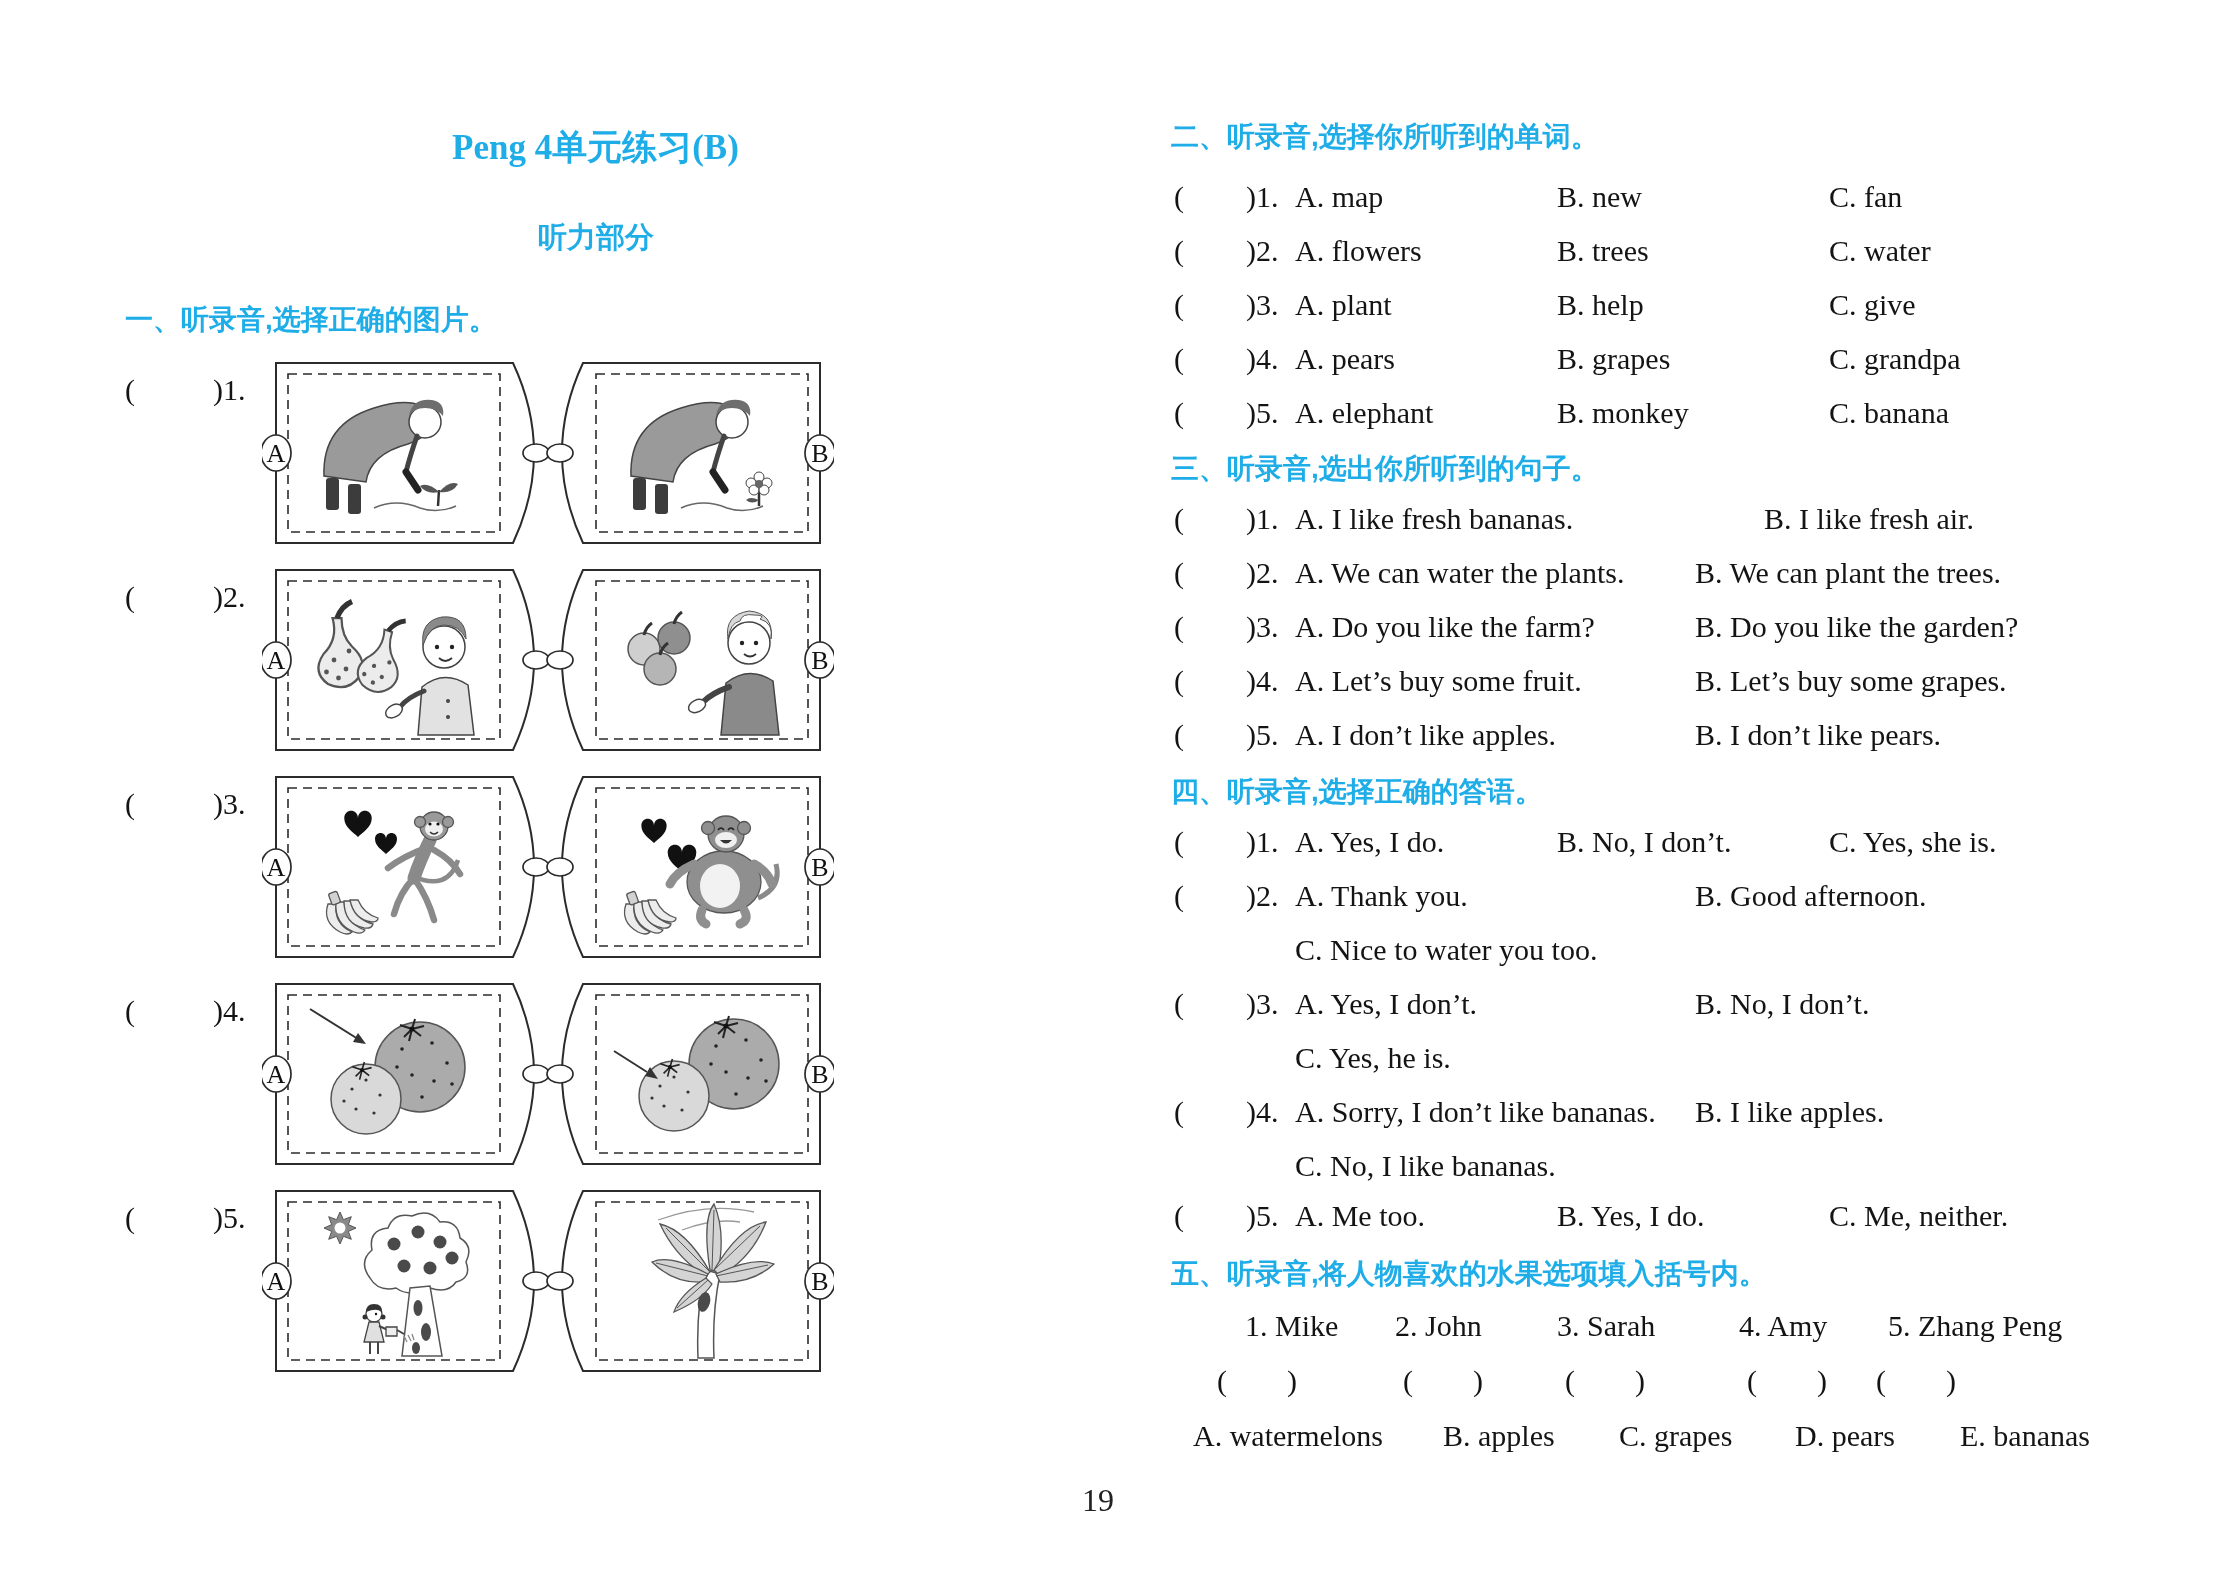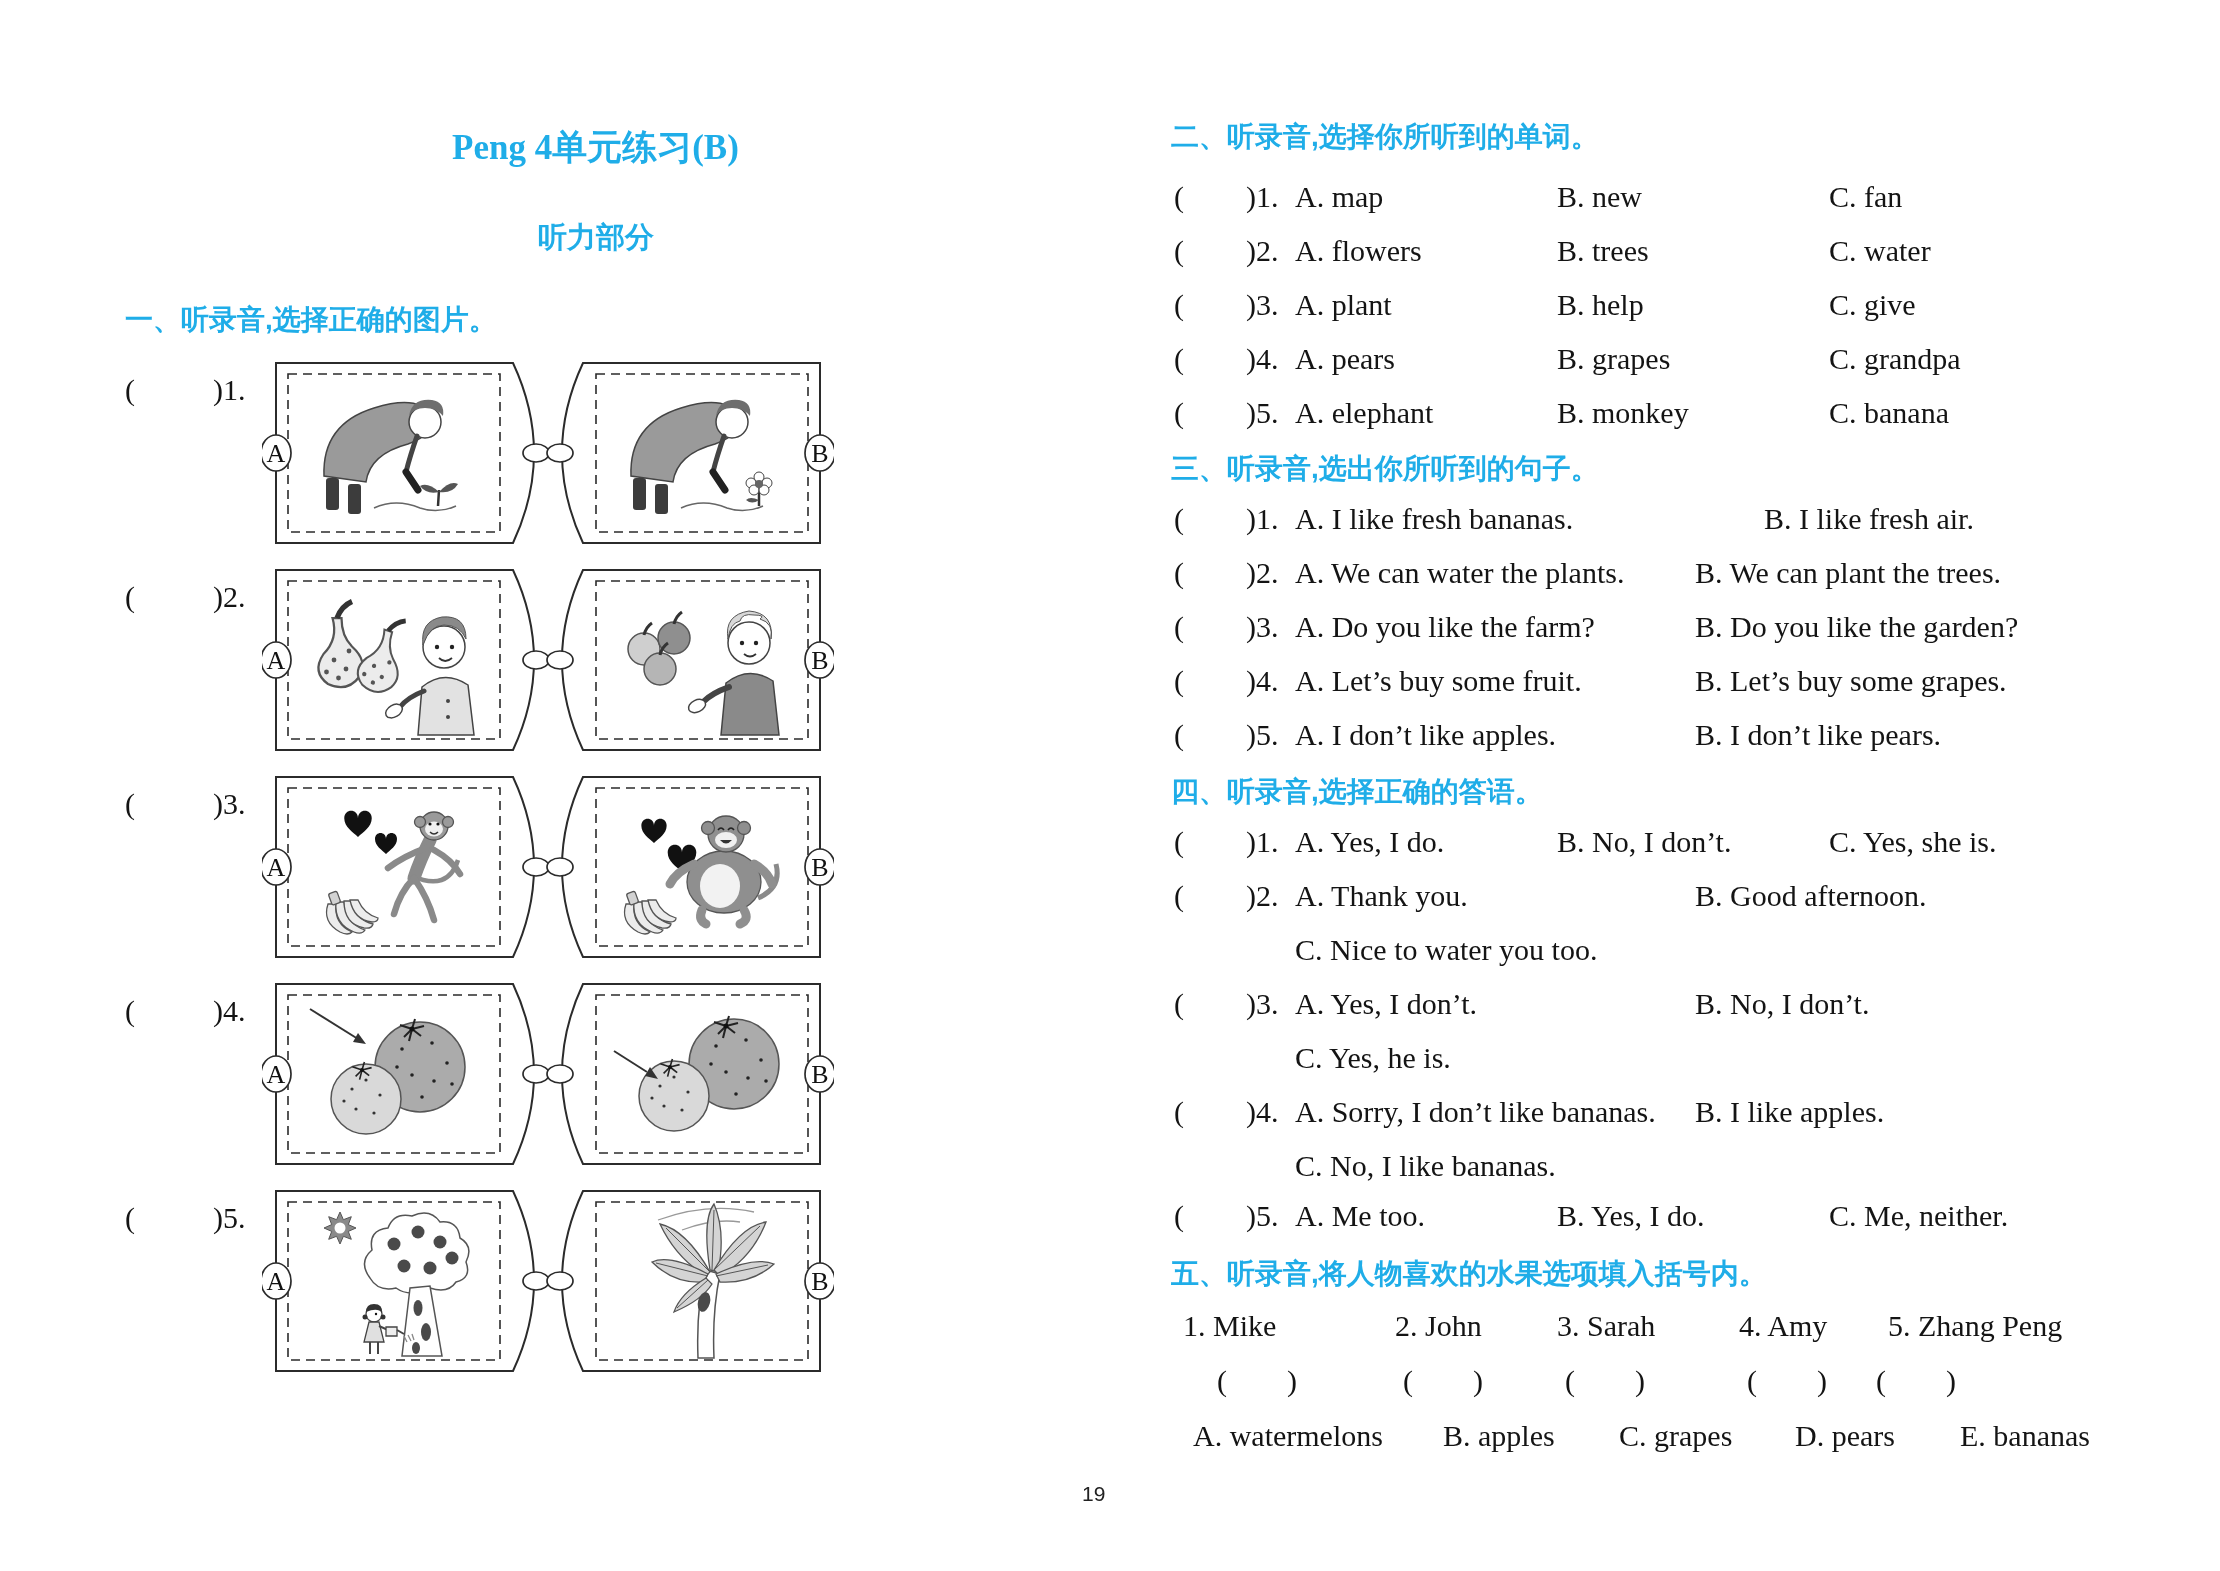--- a/index.html
+++ b/index.html
@@ -7,21 +7,21 @@
     width:2220px;height:1571px;position:relative;background:#ffffff;
     font-family:"Liberation Serif",serif;color:#111;overflow:hidden;
   }
   .t{position:absolute;font-size:30px;white-space:nowrap;color:#141414;}
   .hd{position:absolute;font-size:28px;font-weight:bold;white-space:nowrap;
       font-family:"Liberation Sans",sans-serif;color:var(--accent,#1fade8);}
   .title-text{position:absolute;font-size:35px;font-weight:bold;white-space:nowrap;
       font-family:"Liberation Serif",serif;color:var(--accent,#1fade8);}
   .subtitle-text{position:absolute;font-size:29px;font-weight:bold;white-space:nowrap;
       font-family:"Liberation Sans",sans-serif;color:var(--accent,#1fade8);}
-  .pagenum{position:absolute;font-size:21px;font-family:Liberation Sans, sans-serif;color:#222;}
+  .pagenum{position:absolute;font-size:32px;font-family:Liberation Serif, serif;color:#222;}
   svg.pair{position:absolute;}
   .obox{fill:#fff;stroke:#2b2b2b;stroke-width:2;}
   .dbox{fill:none;stroke:#2b2b2b;stroke-width:1.6;stroke-dasharray:9 6;}
   .circ{fill:#fff;stroke:#2b2b2b;stroke-width:1.7;}
   text.ct{font-family:"Liberation Serif",serif;font-size:26px;fill:#111;}
 </style>
 </head>
 <body>
 
 <span class="title-text" style="left:452px;top:124px">Peng 4单元练习(B)</span>
@@ -440,21 +440,21 @@
 <span class="t" style="left:1295px;top:1149px">C. No, I like bananas.</span>
 
 <span class="t" style="left:1174px;top:1199px">(</span>
 <span class="t" style="left:1246px;top:1199px">)5.</span>
 <span class="t" style="left:1295px;top:1199px">A. Me too.</span>
 <span class="t" style="left:1557px;top:1199px">B. Yes, I do.</span>
 <span class="t" style="left:1829px;top:1199px">C. Me, neither.</span>
 
 <span class="hd" style="left:1171px;top:1255px">五、听录音,将人物喜欢的水果选项填入括号内。</span>
 
-<span class="t" style="left:1183px;top:1309px">1. Mike</span>
+<span class="t" style="left:1245px;top:1309px">1. Mike</span>
 <span class="t" style="left:1395px;top:1309px">2. John</span>
 <span class="t" style="left:1557px;top:1309px">3. Sarah</span>
 <span class="t" style="left:1739px;top:1309px">4. Amy</span>
 <span class="t" style="left:1888px;top:1309px">5. Zhang Peng</span>
 
 <span class="t" style="left:1217px;top:1364px">(</span>
 <span class="t" style="left:1287px;top:1364px">)</span>
 <span class="t" style="left:1403px;top:1364px">(</span>
 <span class="t" style="left:1473px;top:1364px">)</span>
 <span class="t" style="left:1565px;top:1364px">(</span>

